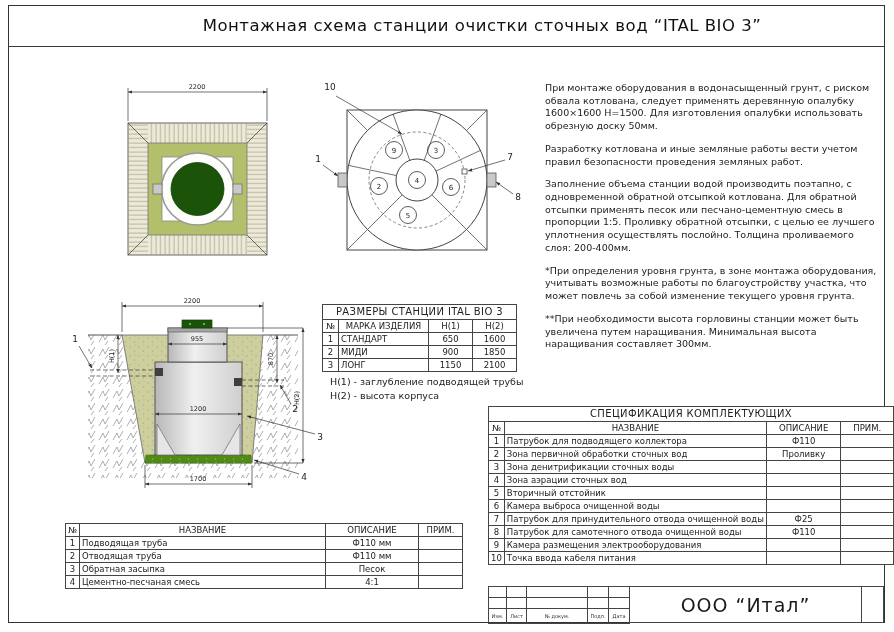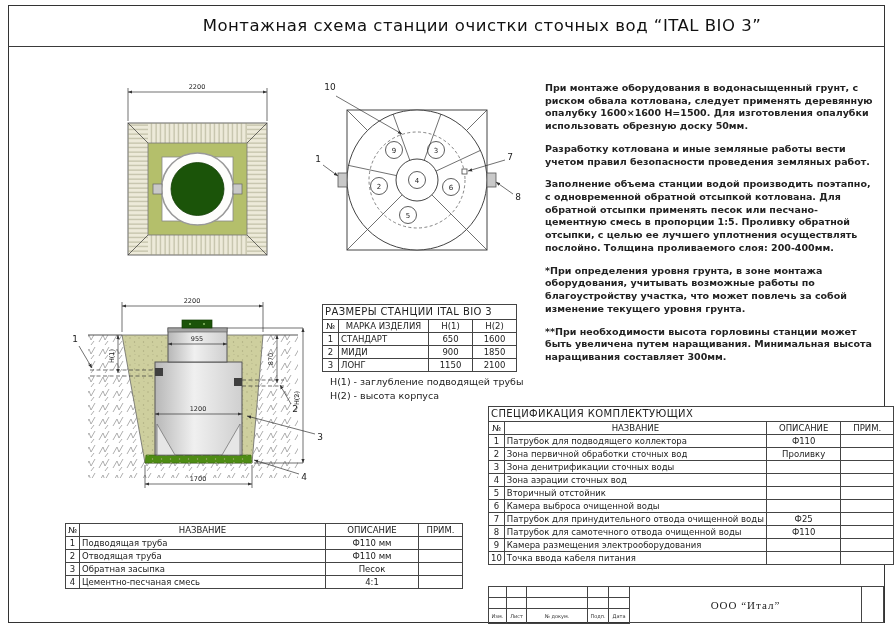--- a/index.html
+++ b/index.html
@@ -4,34 +4,34 @@
 <style>
   * { margin:0; padding:0; box-sizing:border-box; }
   html,body { background:#fff; }
   body { font-family:"DejaVu Sans","Liberation Sans",sans-serif; color:#1a1a1a; }
   #canvas { position:relative; width:894px; height:632px; background:#fff; overflow:hidden; }
   .abs { position:absolute; }
   .frame { left:8px; top:5px; width:877px; height:618px; border:1.5px solid #333; }
   .title-rule { left:8px; top:46px; width:877px; border-top:1px solid #3a3a3a; }
   .page-title { left:0; top:16px; width:894px; text-align:center; font-size:16.5px; letter-spacing:.5px; color:#111;margin-left:35px; }
   .notes { left:545px; top:82px; width:333px; font-size:9.5px; line-height:1.34; color:#222; }
-  .notes p { margin-bottom:10px;font-weight:bold; }
+  .notes p { margin-bottom:10px; }
   
   table.spec { border-collapse:collapse; table-layout:fixed; background:#fff; }
   table.spec td { border:1px solid #444; font-size:8.5px; padding:0 2px; height:13px; line-height:1.05; white-space:nowrap; overflow:hidden; color:#222; }
-  table.spec td.t { font-size:10px; height:15px; text-align:left; letter-spacing:.4px; }
+  table.spec td.t { font-size:10px; height:15px; text-align:center; letter-spacing:.4px; }
   table.spec td.c { text-align:center; }
   .legend { font-size:9.5px; color:#222; }
   .recommend { font-size:10.5px; letter-spacing:.3px; color:#222; }
   
   .tblock { left:488px; top:586px; width:396px; height:37px; display:flex; }
   .tblock table { border-collapse:collapse; table-layout:fixed; width:141px; }
   .tblock table td { border:1px solid #444; height:11px; font-size:5px; text-align:center; color:#333; padding:0; overflow:hidden; }
   .tblock table tr:last-child td { height:15px; }
-  .company { flex:1; border:1px solid #444; border-left:none; display:flex; align-items:center; justify-content:center; font-size:11px; letter-spacing:1px;font-family:Liberation Serif, serif; }
+  .company { flex:1; border:1px solid #444; border-left:none; display:flex; align-items:center; justify-content:center; font-size:19px; letter-spacing:1px; }
   .tb-end { width:22px; border:1px solid #444; border-left:none; }
   
   svg text { font-family:"DejaVu Sans","Liberation Sans",sans-serif; fill:#222; }
   .dim { font-size:6.5px; }
   .dimv { font-size:6.5px; }
   .callout { font-size:9px; }
   .zone { font-size:7px; }
   .thin { stroke:#333; stroke-width:.7; fill:none; }
   .edge { stroke:#555; stroke-width:1; }
 </style>

